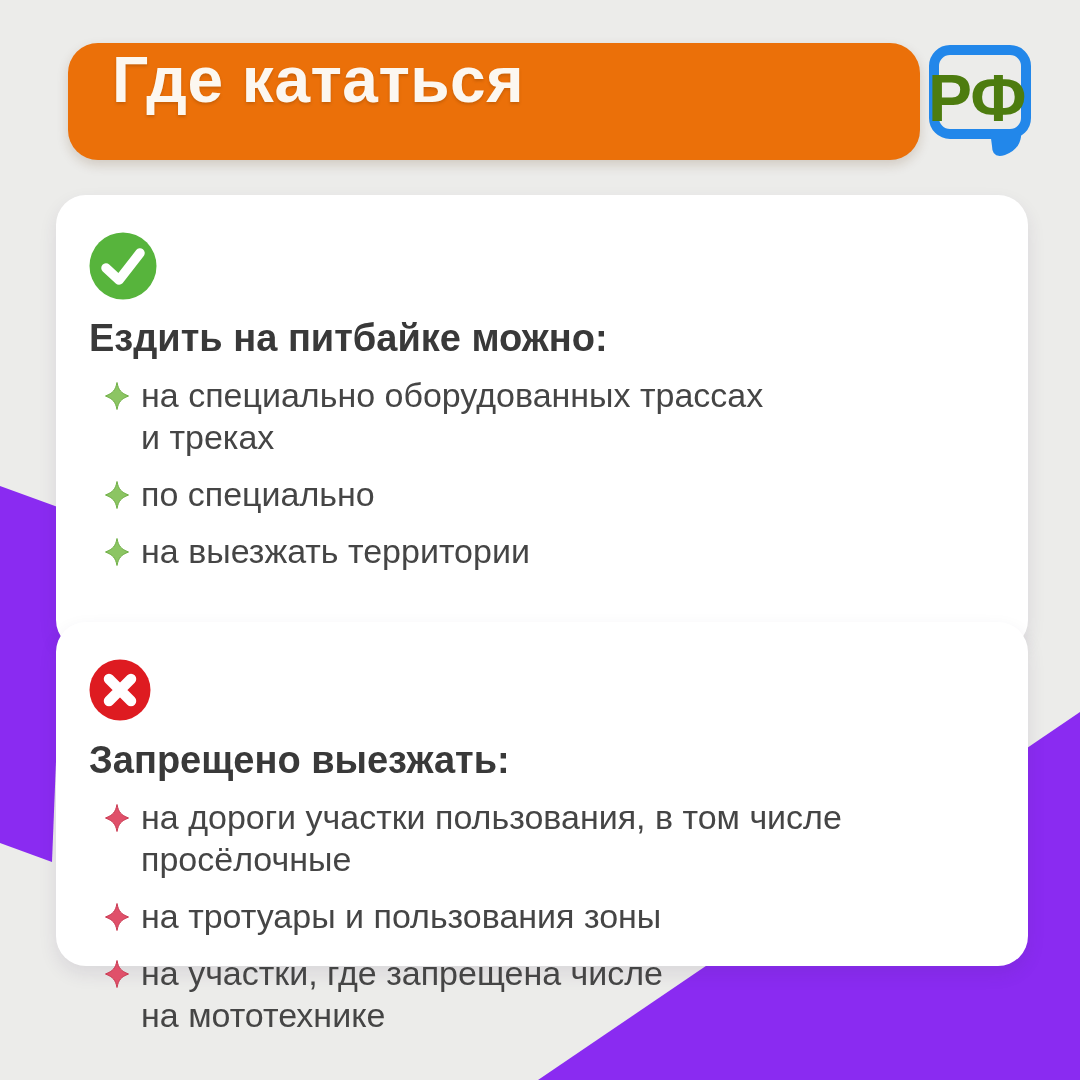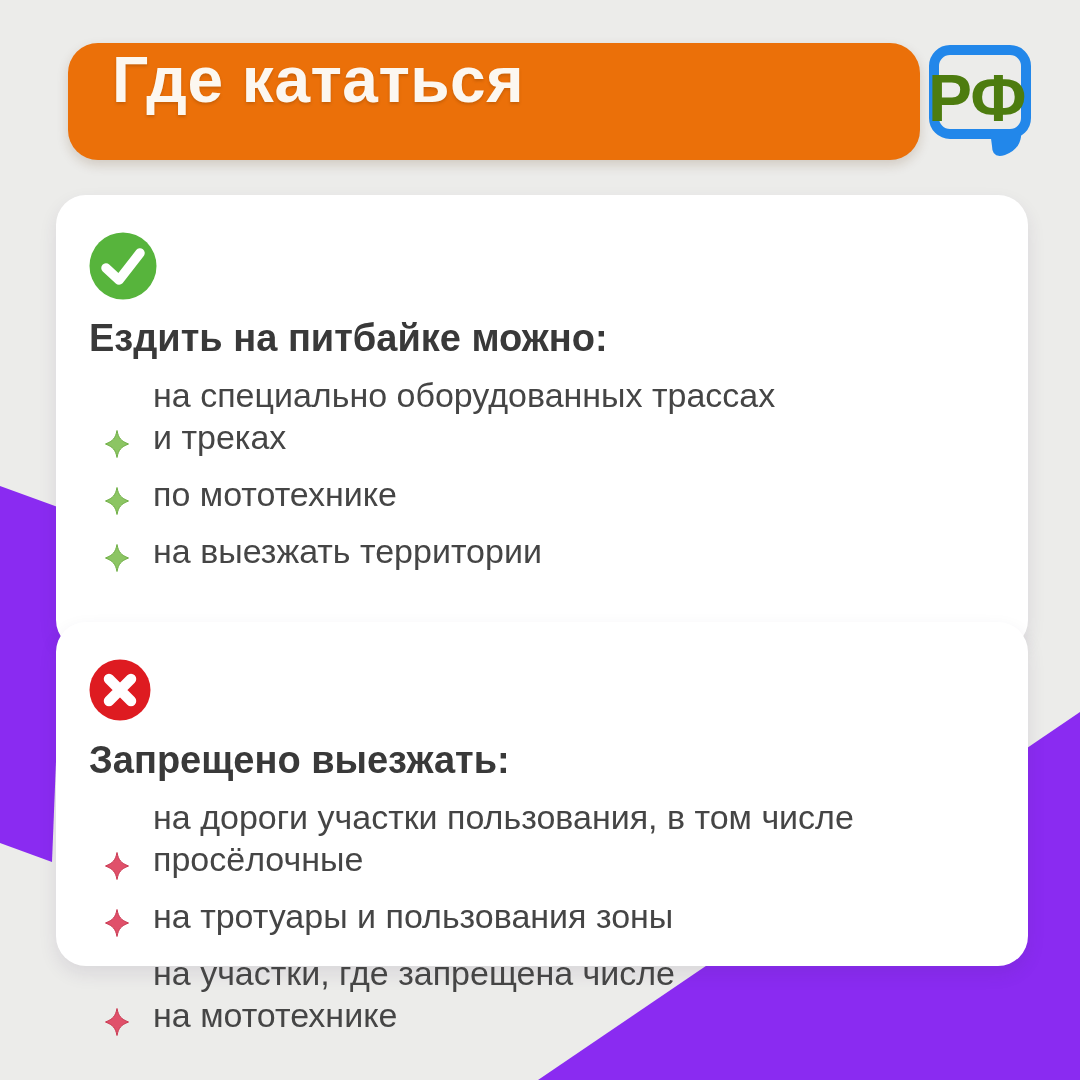--- a/index.html
+++ b/index.html
@@ -85,22 +85,21 @@
     line-height: 46px;
   }
 
   .bullets {
     list-style: none;
     margin-top: 13px;
     padding-left: 16px;
   }
   .bullet {
     display: flex;
-    align-items: flex-end;
-    gap: 12px;
+    align-items: flex-start;
   }
   .bullet + .bullet { margin-top: 15px; }
   .diamond {
     flex: 0 0 24px;
     width: 24px; height: 28px;
     margin-top: 8px;
     margin-right: 12px;
   }
   .bullet-text {
     font-size: 34px;
@@ -142,21 +141,21 @@
         <svg class="diamond" viewBox="0 0 24 28">
           <path d="M12 0.5 C13.5 8.2 16 11 23.5 14 C16 17 13.5 19.8 12 27.5 C10.5 19.8 8 17 0.5 14 C8 11 10.5 8.2 12 0.5 Z" fill="#8CC563" stroke="#6FAE45" stroke-width="1"></path>
         </svg>
         <span class="bullet-text">на специально оборудованных трассах
 и треках</span>
       </li>
       <li class="bullet">
         <svg class="diamond" viewBox="0 0 24 28">
           <path d="M12 0.5 C13.5 8.2 16 11 23.5 14 C16 17 13.5 19.8 12 27.5 C10.5 19.8 8 17 0.5 14 C8 11 10.5 8.2 12 0.5 Z" fill="#8CC563" stroke="#6FAE45" stroke-width="1"></path>
         </svg>
-        <span class="bullet-text">по мототехнике</span>
+        <span class="bullet-text">по специально</span>
       </li>
       <li class="bullet">
         <svg class="diamond" viewBox="0 0 24 28">
           <path d="M12 0.5 C13.5 8.2 16 11 23.5 14 C16 17 13.5 19.8 12 27.5 C10.5 19.8 8 17 0.5 14 C8 11 10.5 8.2 12 0.5 Z" fill="#8CC563" stroke="#6FAE45" stroke-width="1"></path>
         </svg>
         <span class="bullet-text">на выезжать территории</span>
       </li>
     </ul>
   </section>
 

